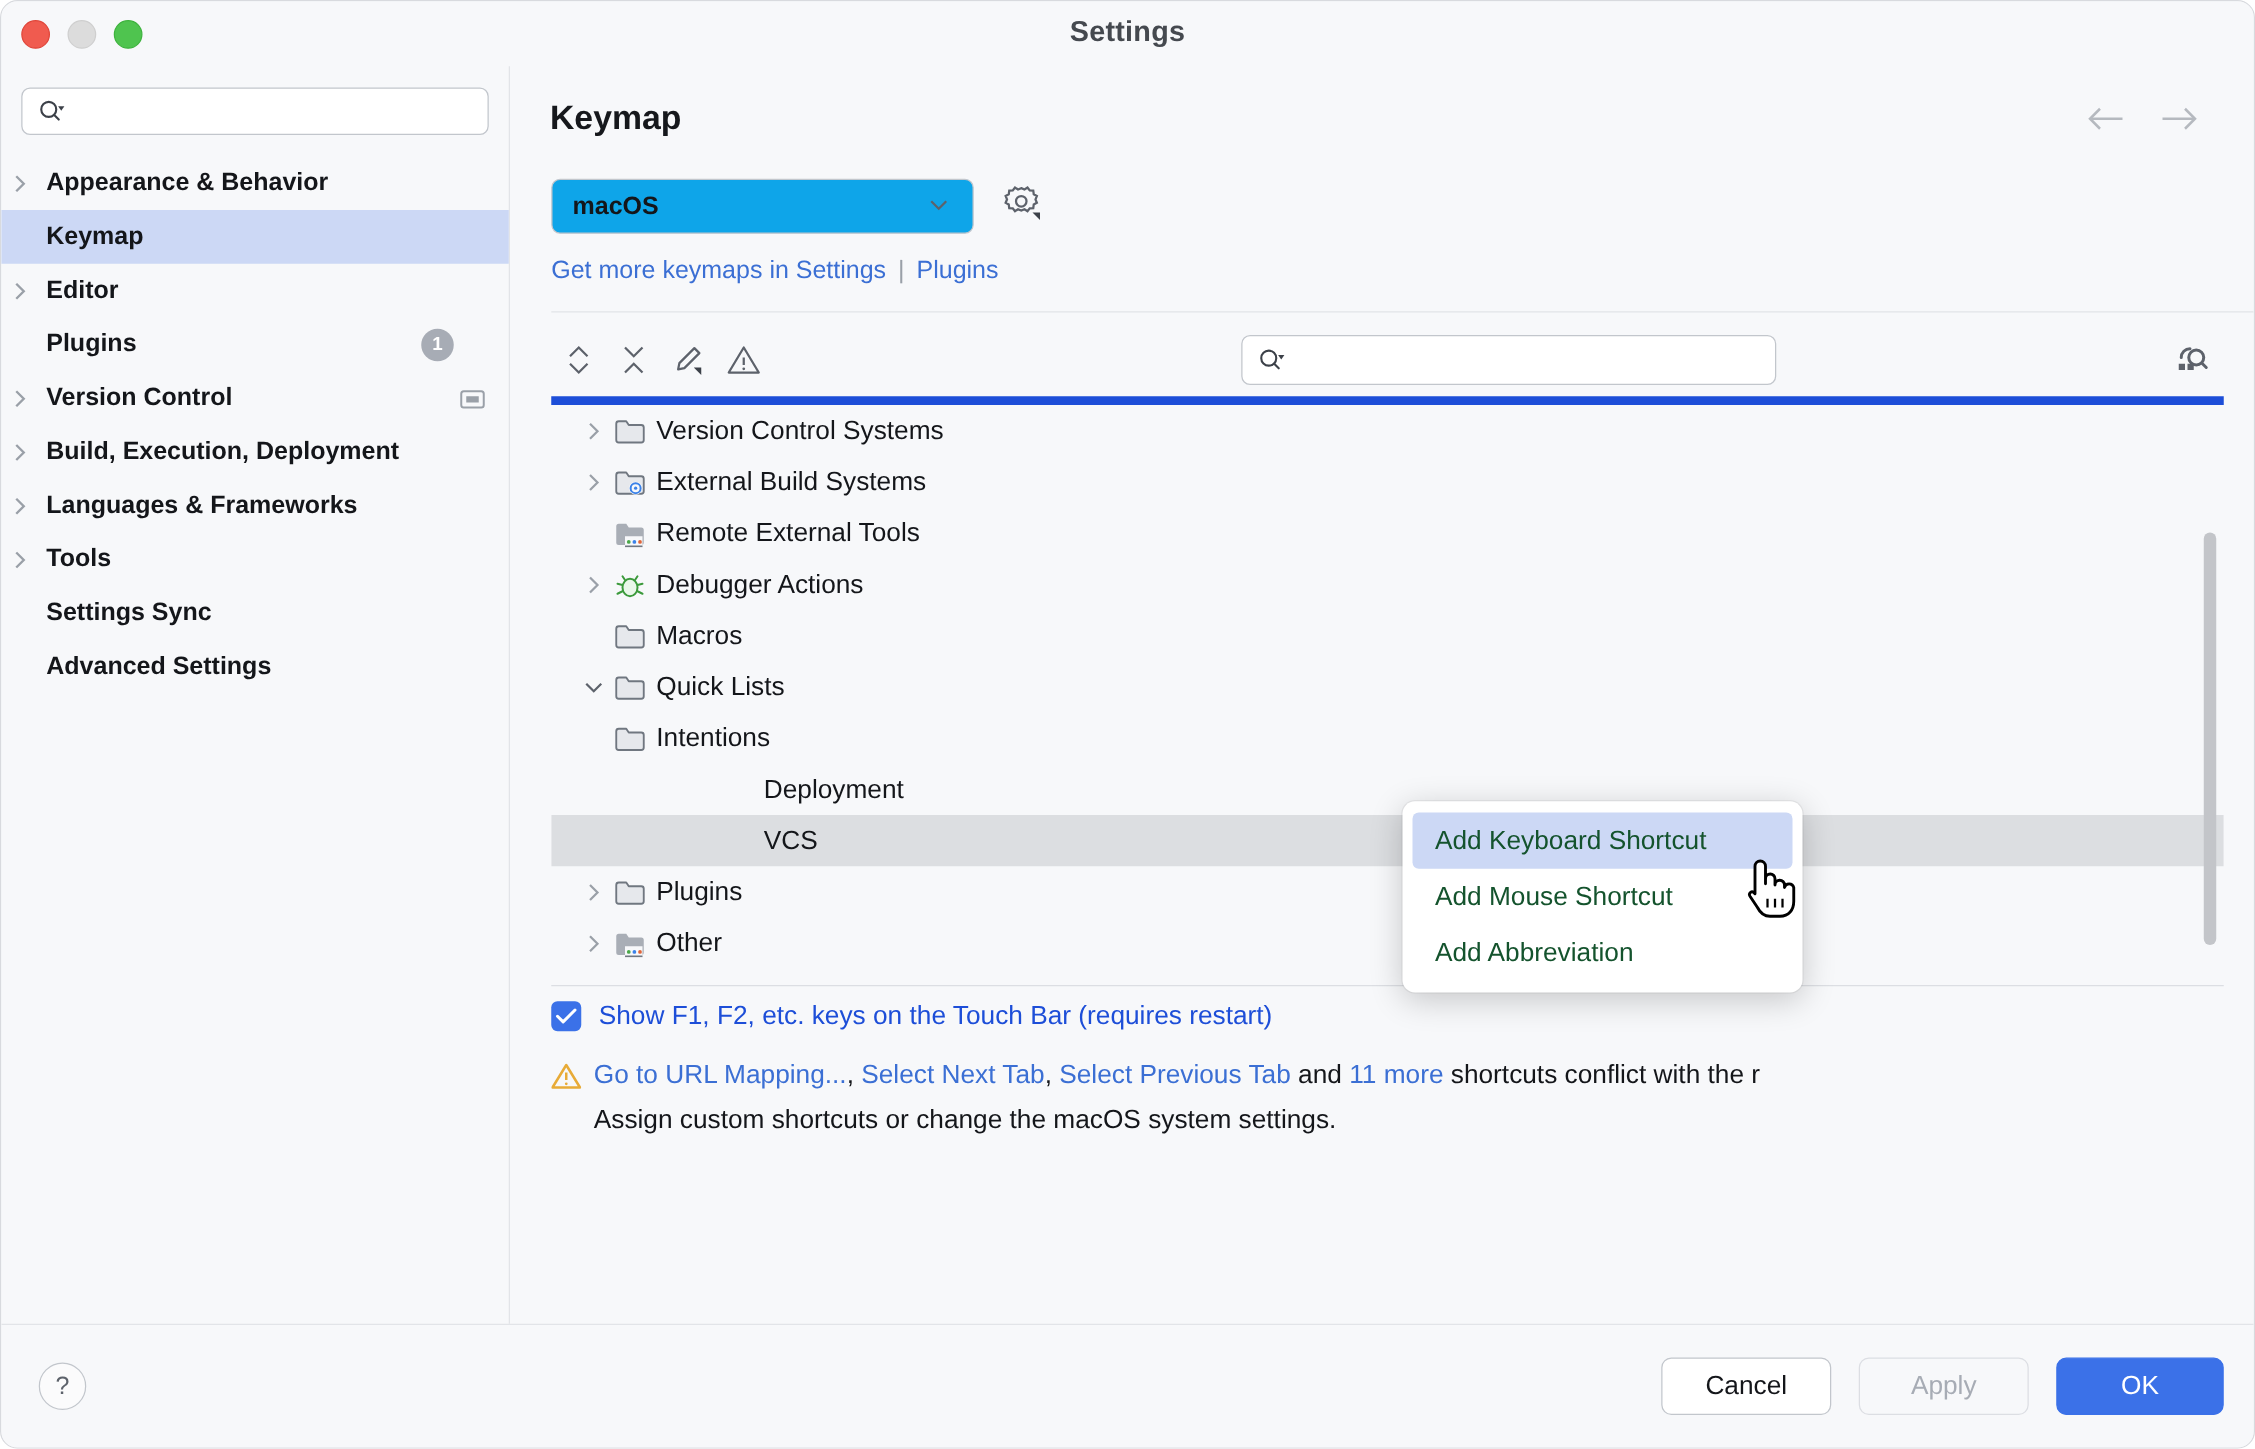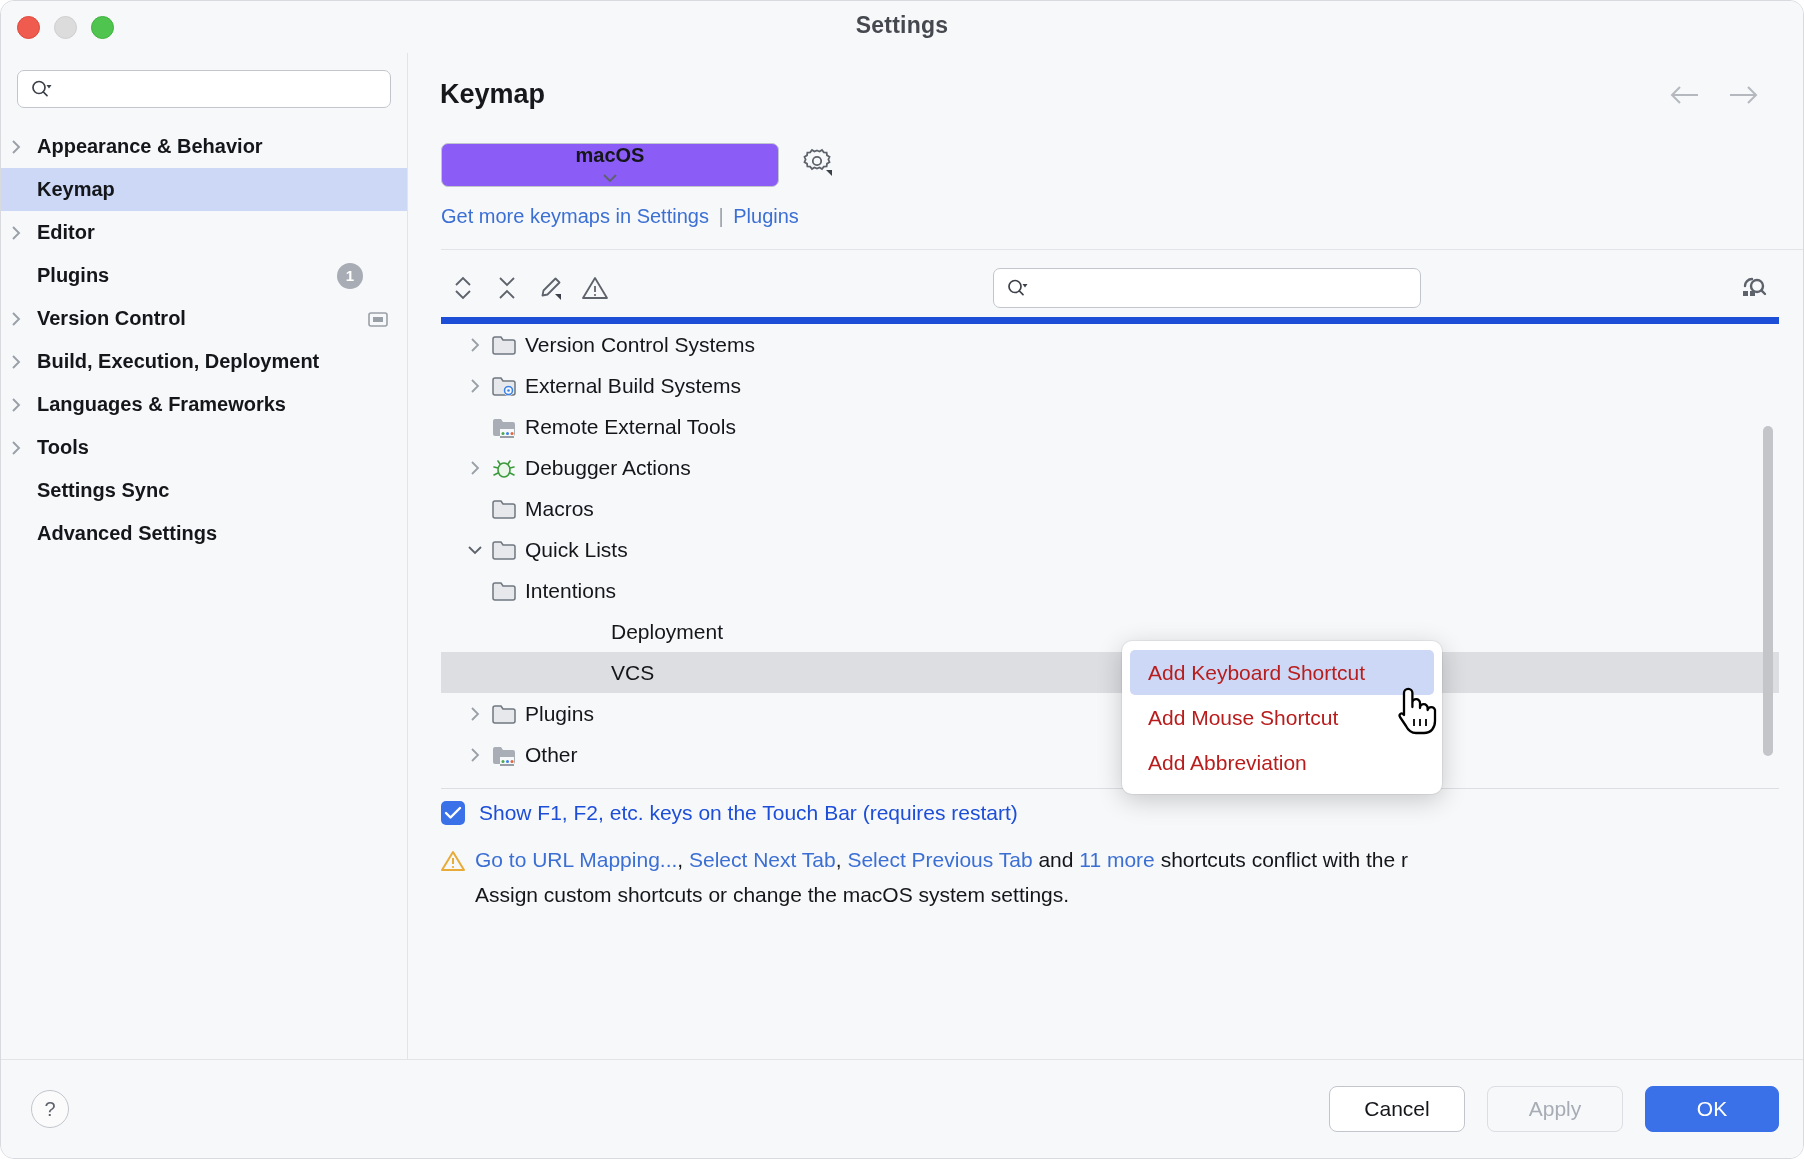--- a/index.html
+++ b/index.html
@@ -98,24 +98,24 @@
     display: flex; gap: 26px; color: #b5b9bf;
   }
   .navbtn { cursor: default; display: flex; align-items: center; }
 
   #keymap-row {
     position: absolute; left: 33px; top: 90px;
     display: flex; align-items: center; gap: 20px;
   }
   #keymap-select {
     width: 338px; height: 44px; box-sizing: border-box;
-    background: #8b5cf6; border: 1px solid #c2c6cc; border-radius: 7px;
+    background: #0ea5e9; border: 1px solid #c2c6cc; border-radius: 7px;
     display: flex; align-items: center; justify-content: space-between;
     padding: 0 16px;
-    font-size: 20px; font-weight: bold; color: #14161a; flex-direction: column;
+    font-size: 20px; font-weight: bold; color: #14161a;
   }
   #links-row {
     position: absolute; left: 33px; top: 152px;
     font-size: 20px; color: #3b6fd4;
   }
   #links-row .sep { color: #9aa0a8; margin: 0 4px; }
   .link { color: #3b6fd4; cursor: pointer; }
 
   #divider-top {
     position: absolute; left: 33px; right: 0; top: 196px;
@@ -181,21 +181,21 @@
     position: absolute; left: 714px; top: 588px; width: 320px;
     background: #ffffff;
     border-radius: 10px;
     box-shadow: 0 6px 26px rgba(0,0,0,0.20), 0 0 0 1px rgba(0,0,0,0.05);
     padding: 9px 0;
     z-index: 40;
   }
   .menu-item {
     height: 45px; display: flex; align-items: center;
     padding: 0 18px; margin: 0 8px;
-    font-size: 21px; color: #b91c1c;
+    font-size: 21px; color: #14532d;
     border-radius: 5px;
   }
   .menu-item.highlighted { background: #ccd8f5; }
 
   #cursor { position: absolute; left: 982px; top: 628px; z-index: 60; }
 
   
   #touchbar-row {
     position: absolute; left: 33px; top: 748px;
     display: flex; align-items: center; gap: 14px;

